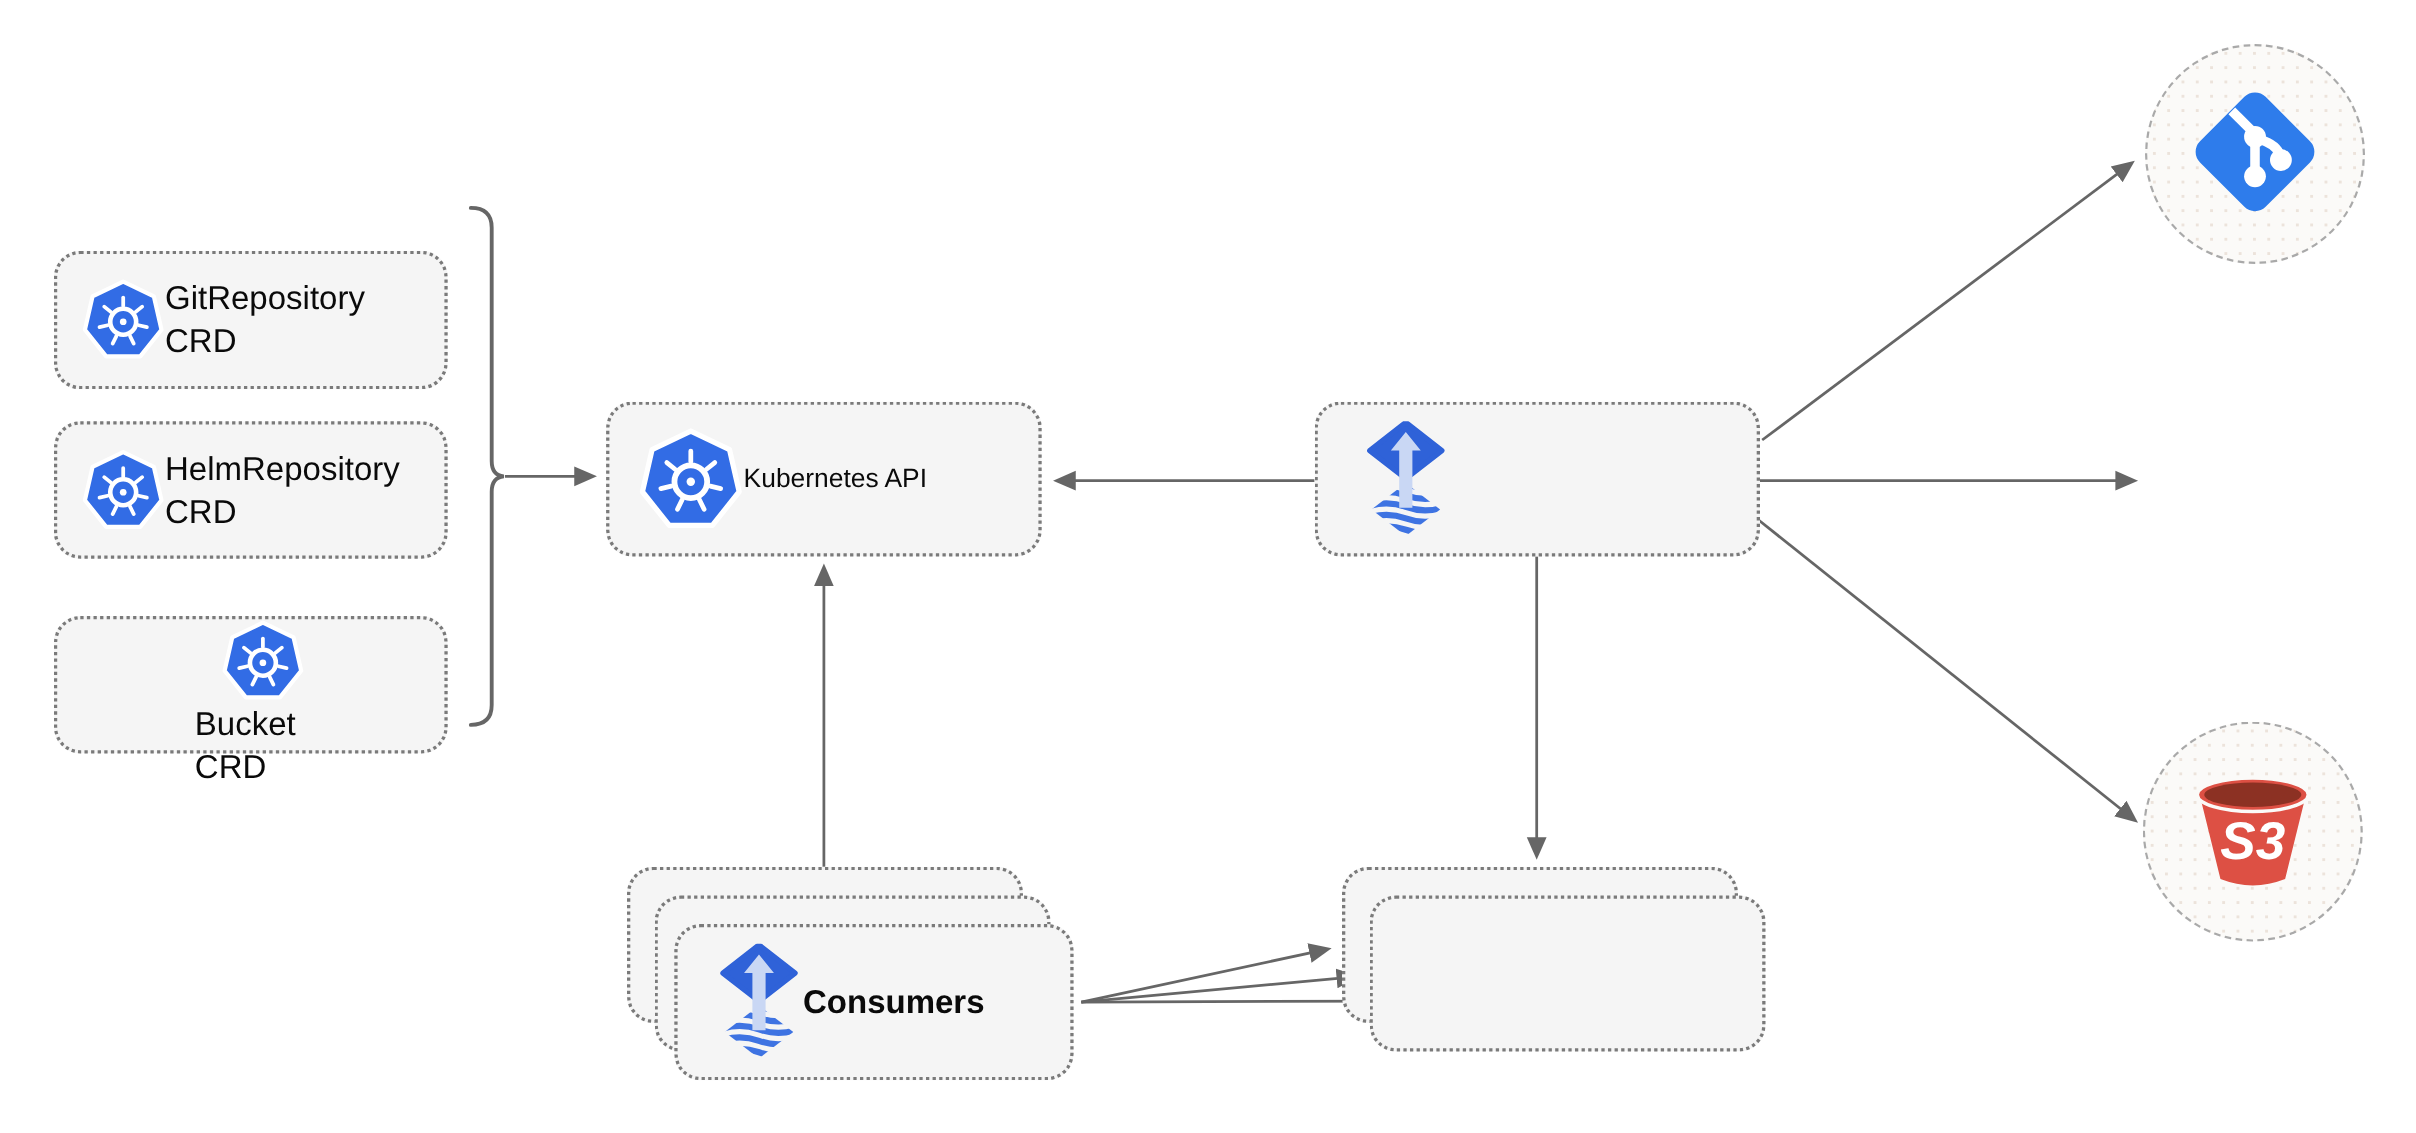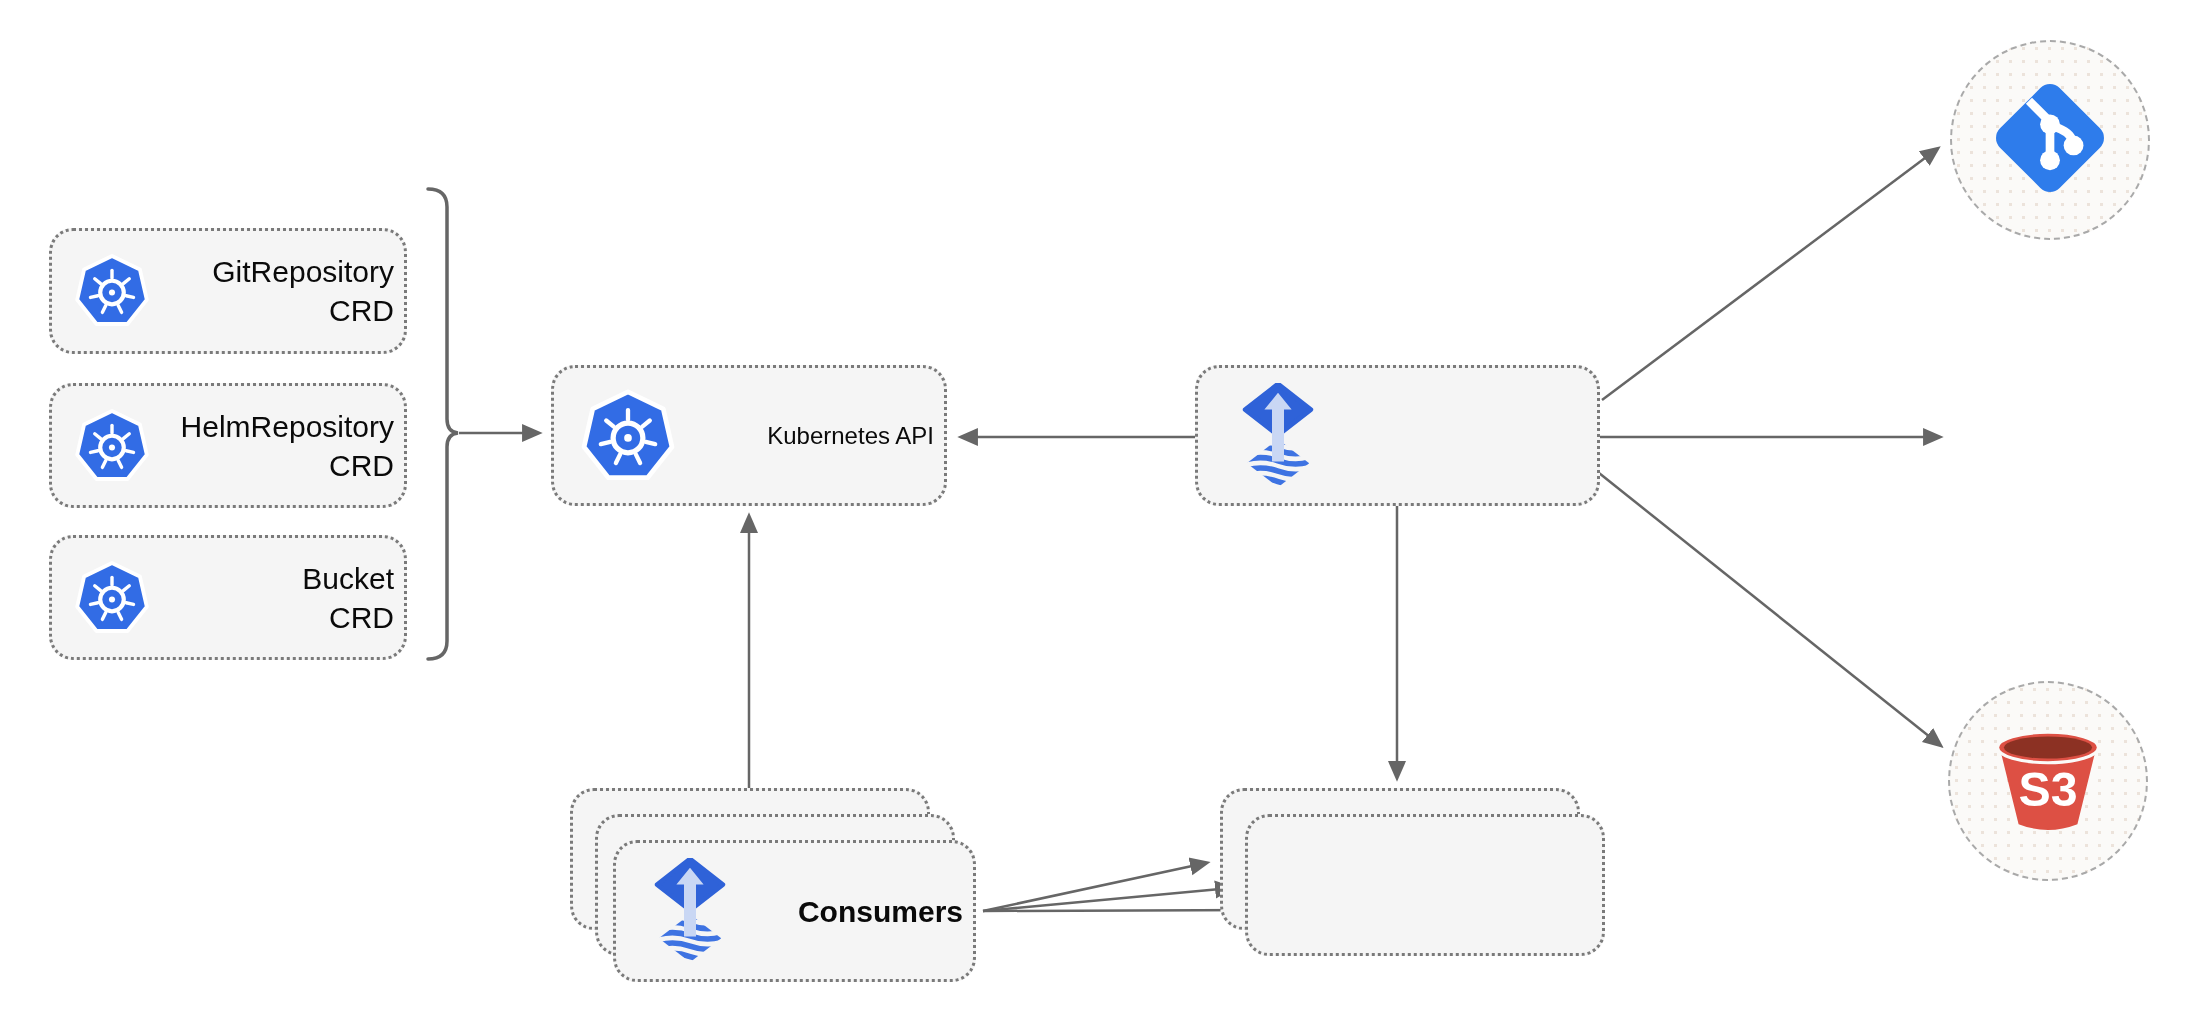--- a/index.html
+++ b/index.html
@@ -9,21 +9,21 @@
   }
   svg.overlay{position:absolute;left:0;top:0;z-index:0;}
   .node{
     position:absolute;box-sizing:border-box;background:#f5f5f5;
     border:3px dotted #7a7a7a;border-radius:24px;
     display:flex;align-items:center;z-index:2;
   }
   .node.stack{z-index:1;}
   .node .icon{flex:0 0 auto;display:flex;align-items:center;justify-content:center;}
   .node .txt{
-    flex:1 1 auto;text-align:right;color:#0a0a0a;font-size:30px;line-height:39px;
+    flex:1 1 auto;text-align:left;color:#0a0a0a;font-size:30px;line-height:39px;
     padding-right:10px;white-space:nowrap;
   }
   .ext{
     position:absolute;box-sizing:border-box;width:200px;height:200px;border-radius:50%;
     border:2.5px dashed #a9a9a9;background-color:#fbfaf8;
     background-image:radial-gradient(#ece3db 1.5px, transparent 1.6px);
     background-size:13px 13px;
     display:flex;align-items:center;justify-content:center;z-index:2;
   }
 </style>
@@ -87,21 +87,21 @@
           <line x1="58.2" y1="69.1" x2="62.6" y2="78.1"></line>
           <line x1="68.5" y1="56.2" x2="78.3" y2="58.5"></line>
           <line x1="64.9" y1="40.2" x2="72.7" y2="33.9"></line>
         </g>
         <circle cx="50" cy="52" r="4" fill="#ffffff"></circle>
       </svg>
     </span>
     <span class="txt"><span>HelmRepository</span><br><span>CRD</span></span>
   </div>
 
-  <div class="node" style="left:49px;top:535px;width:358px;height:125px;">
+  <div class="node" style="left:49px;top:560px;width:358px;height:125px;flex-direction:column;">
     <span class="icon" style="margin-left:22px;">
       <svg viewBox="0 0 100 100" width="76" height="76">
         <polygon points="50,4 86.7,21.7 95.8,61.5 70.4,93.4 29.6,93.4 4.2,61.5 13.3,21.7" fill="#326ce5" stroke="#ffffff" stroke-width="5" stroke-linejoin="round"></polygon>
         <g stroke="#ffffff" fill="none" stroke-width="4.5" stroke-linecap="round">
           <circle cx="50" cy="52" r="15.5" stroke-width="5.5"></circle>
           <line x1="50" y1="33" x2="50" y2="23"></line>
           <line x1="35.1" y1="40.2" x2="27.3" y2="33.9"></line>
           <line x1="31.5" y1="56.2" x2="21.7" y2="58.5"></line>
           <line x1="41.8" y1="69.1" x2="37.4" y2="78.1"></line>
           <line x1="58.2" y1="69.1" x2="62.6" y2="78.1"></line>
@@ -188,21 +188,21 @@
           <path d="M54 41 Q66 45 68 52"></path>
         </g>
         <circle cx="50" cy="39" r="8" fill="#ffffff"></circle>
         <circle cx="50" cy="68" r="8" fill="#ffffff"></circle>
         <circle cx="69" cy="56" r="8" fill="#ffffff"></circle>
       </svg>
     </span>
   </div>
 
 
-  <div class="ext" style="left:1948px;top:681px;">
+  <div class="ext" style="left:1948px;top:656px;font-style:italic;">
     <span>
       <svg viewBox="0 0 120 120" width="126" height="126">
         <path d="M14 30 L32 103 Q60 114 88 103 L106 30 Q60 45 14 30 Z" fill="#dd5044"></path>
         <ellipse cx="60" cy="30" rx="48" ry="14.5" fill="#dd5044" stroke="#fbfaf8" stroke-width="3"></ellipse>
         <ellipse cx="60" cy="30" rx="42" ry="10.5" fill="#8c3123"></ellipse>
         <text x="60" y="86" text-anchor="middle" font-family="Liberation Sans, sans-serif" font-size="46" font-weight="bold" fill="#ffffff">S3</text>
       </svg>
     </span>
   </div>
 

